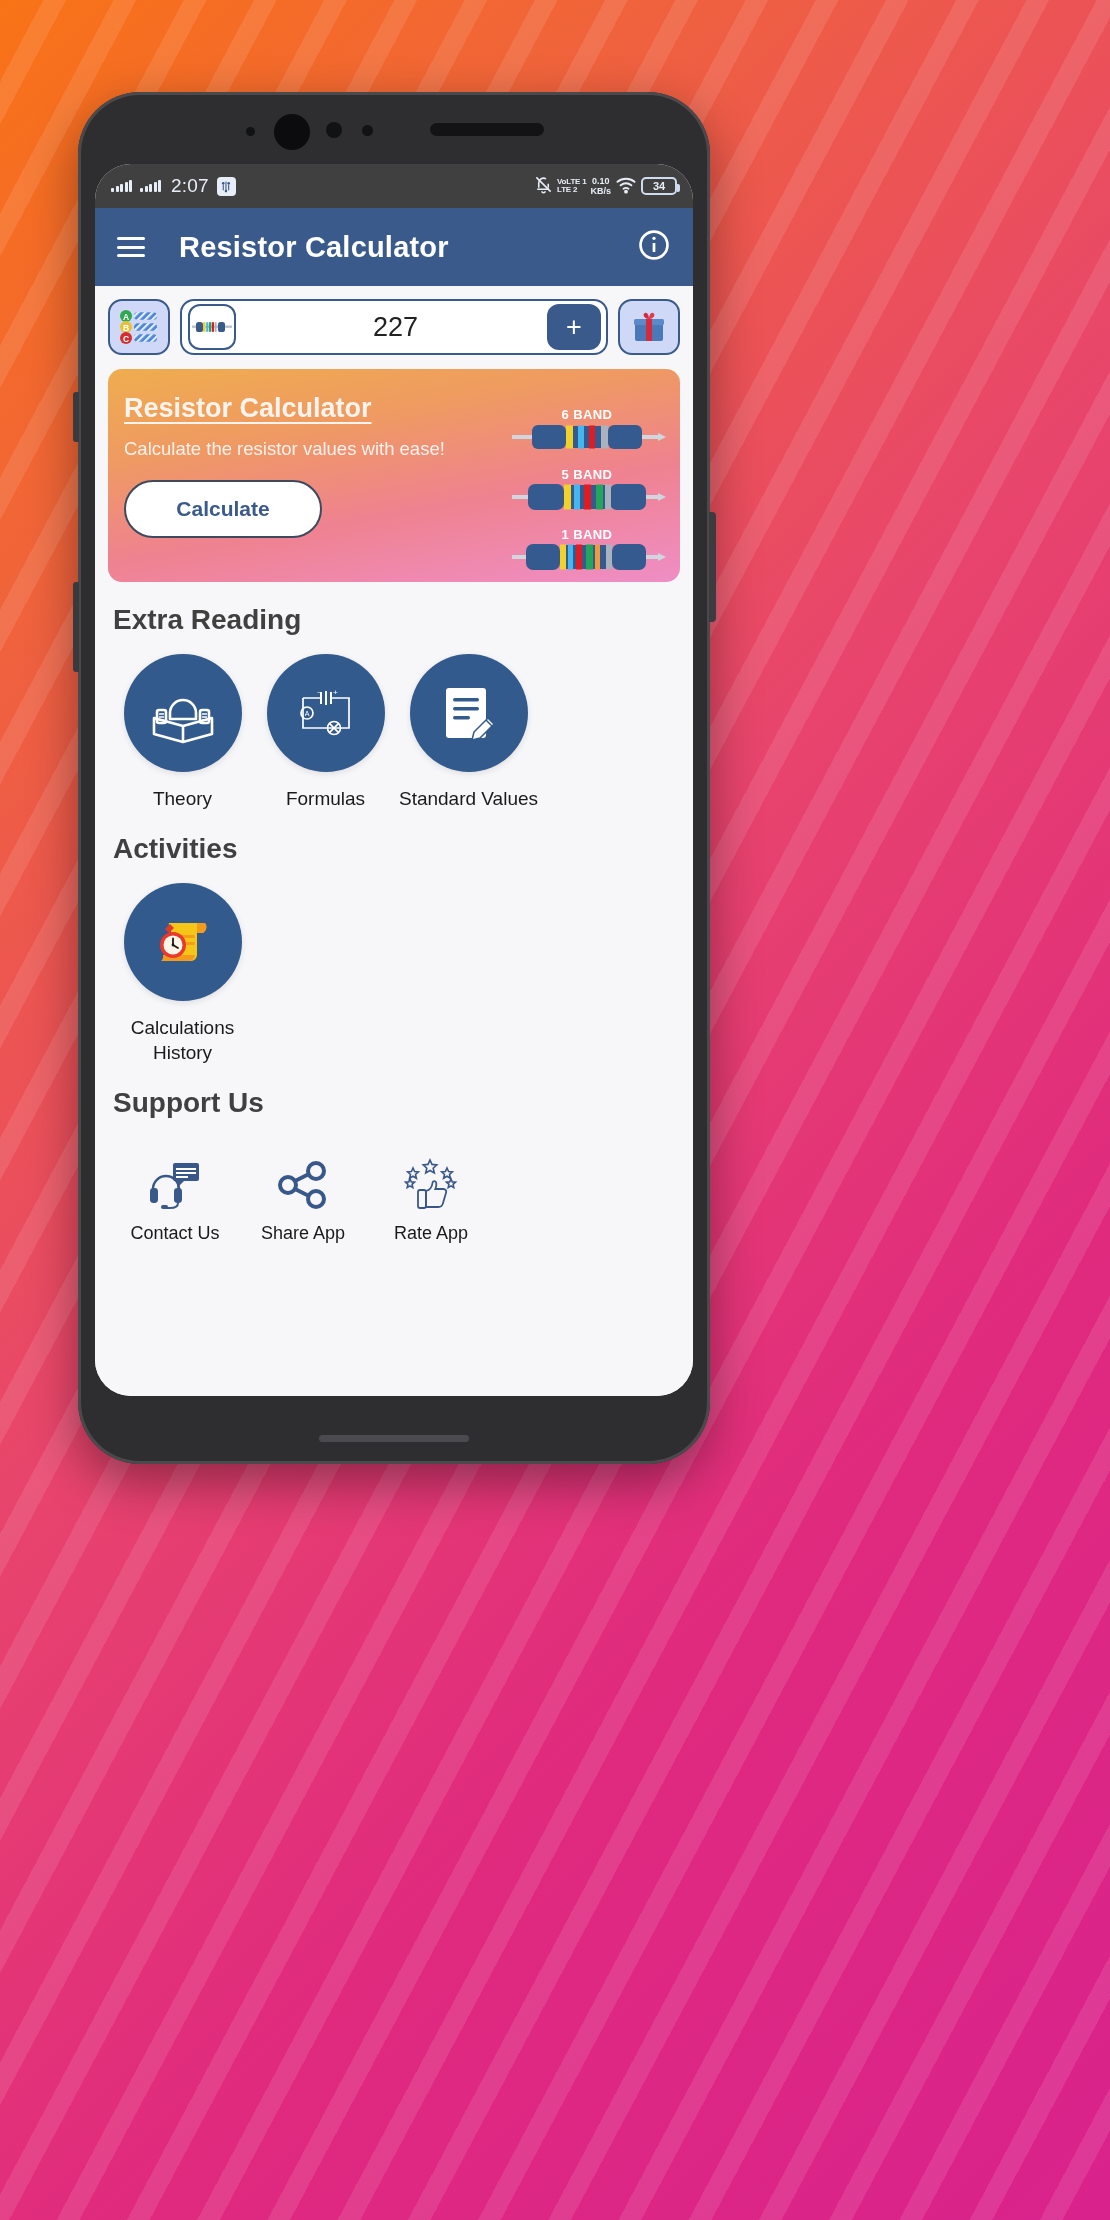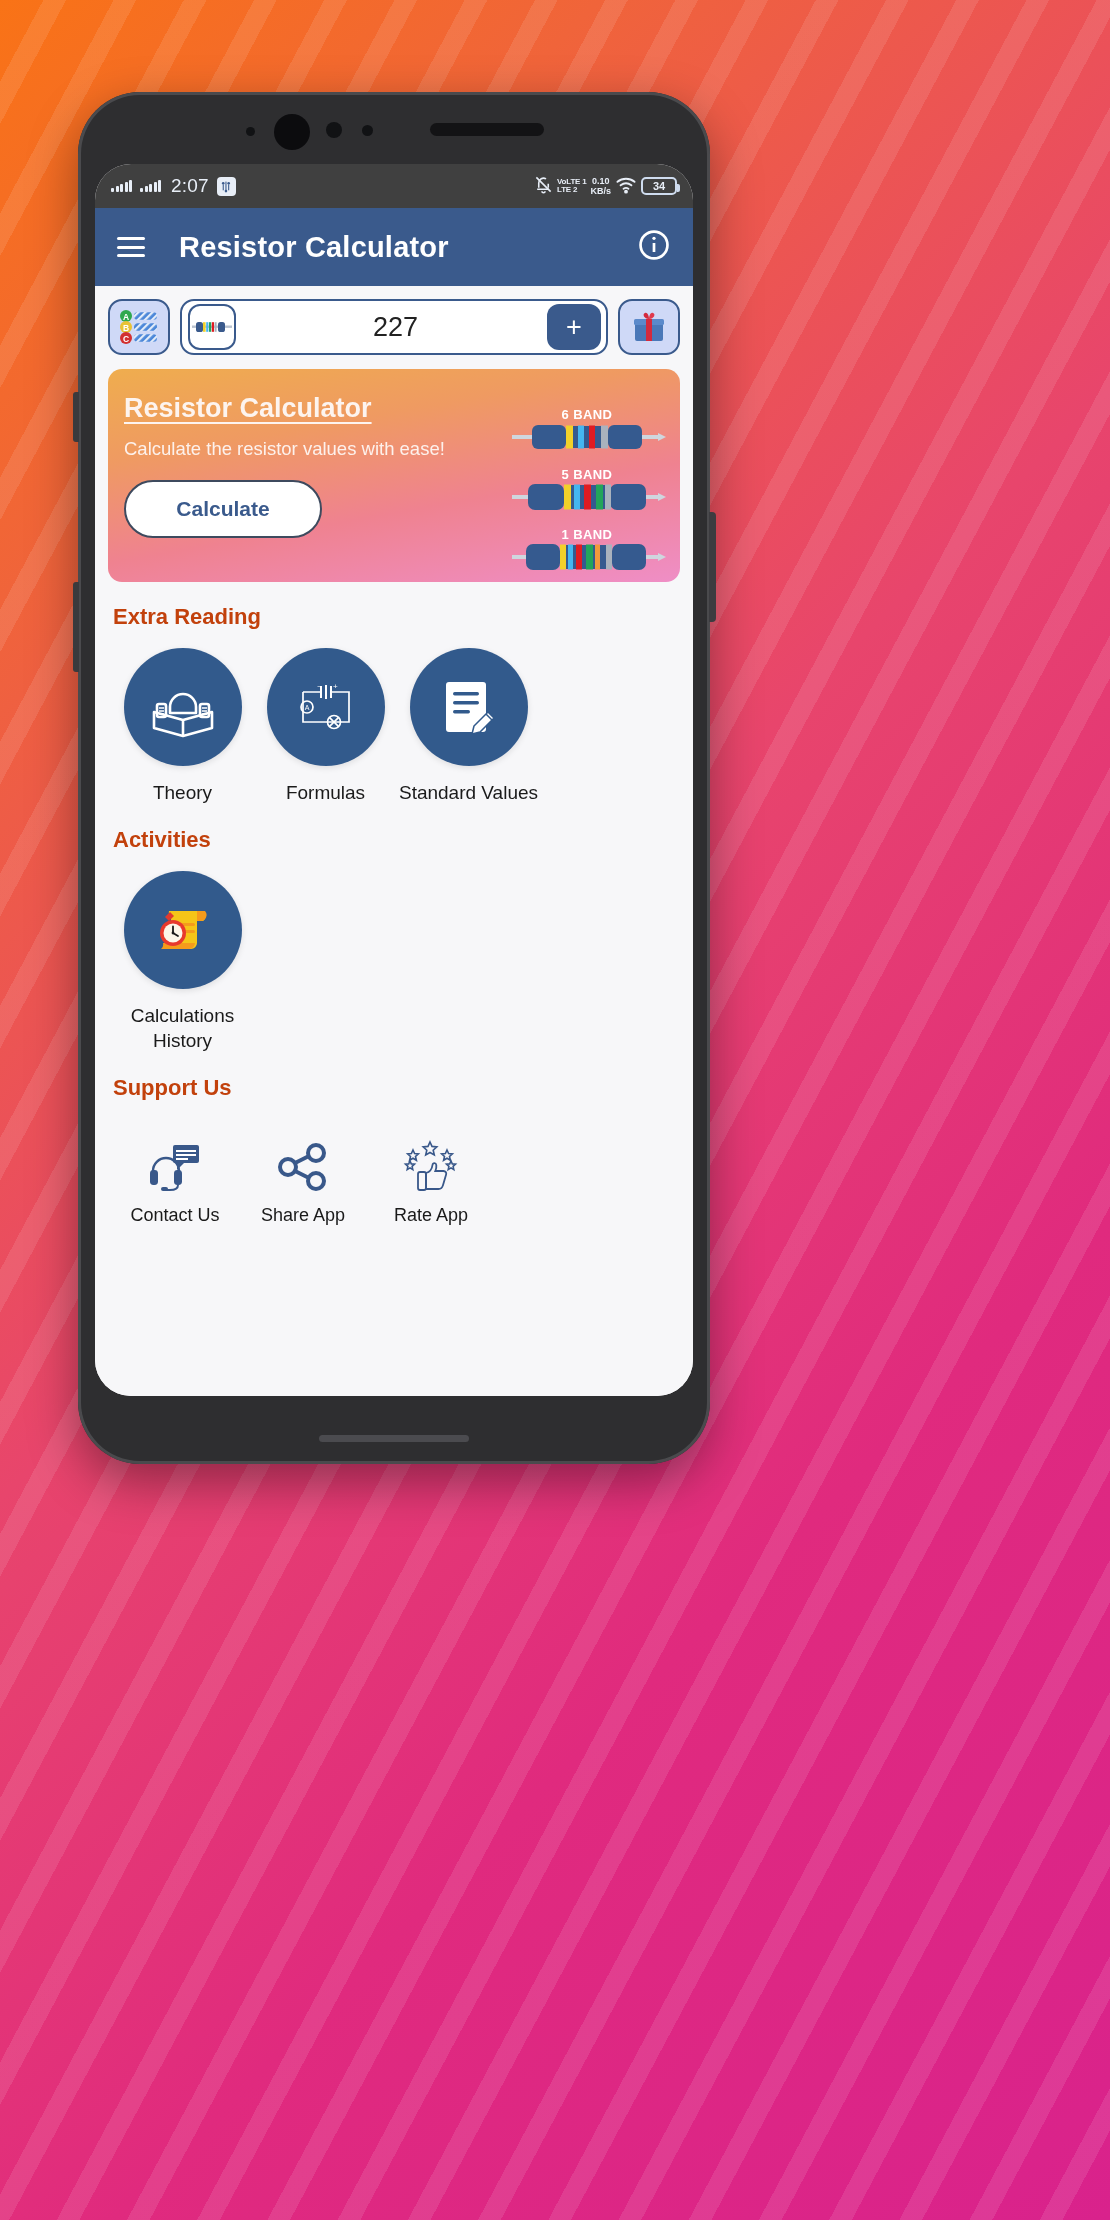--- a/index.html
+++ b/index.html
@@ -122,21 +122,21 @@
   #calcbtn { margin-top:18px; width:198px; height:58px; background:#fff;
              border:2px solid #3e4a5e; border-radius:30px; display:flex;
              align-items:center; justify-content:center; color:#3a5a8c;
              font-size:21px; font-weight:bold; }
   #resistors { position:absolute; right:14px; top:38px; width:158px; }
   .rgroup { margin-bottom:8px; }
   .rlabel { text-align:center; color:#fff; font-size:13px; font-weight:bold;
             letter-spacing:.4px; margin-bottom:-3px; }
 
   
-  .sechead { font-size:22px; font-weight:bold; color:#c2410c; padding: 22px 0 0 18px; }
+  .sechead { font-size:28px; font-weight:bold; color:#404040; padding: 22px 0 0 18px; }
   .rowscroll { display:flex; gap:0; padding: 18px 0 0 16px; overflow:hidden; }
   .tile { width:143px; flex:0 0 auto; text-align:center; }
   .circ { width:118px; height:118px; border-radius:50%; background:#325a8c;
           margin:0 auto; display:flex; align-items:center; justify-content:center;
           box-shadow:0 2px 6px rgba(0,0,0,.10); }
   .tlabel { margin-top:14px; font-size:19px; color:#1a1a1a; line-height:25px; }
 
   
   .srow { display:flex; padding: 24px 0 0 16px; }
   .sitem { width:128px; text-align:center; }

